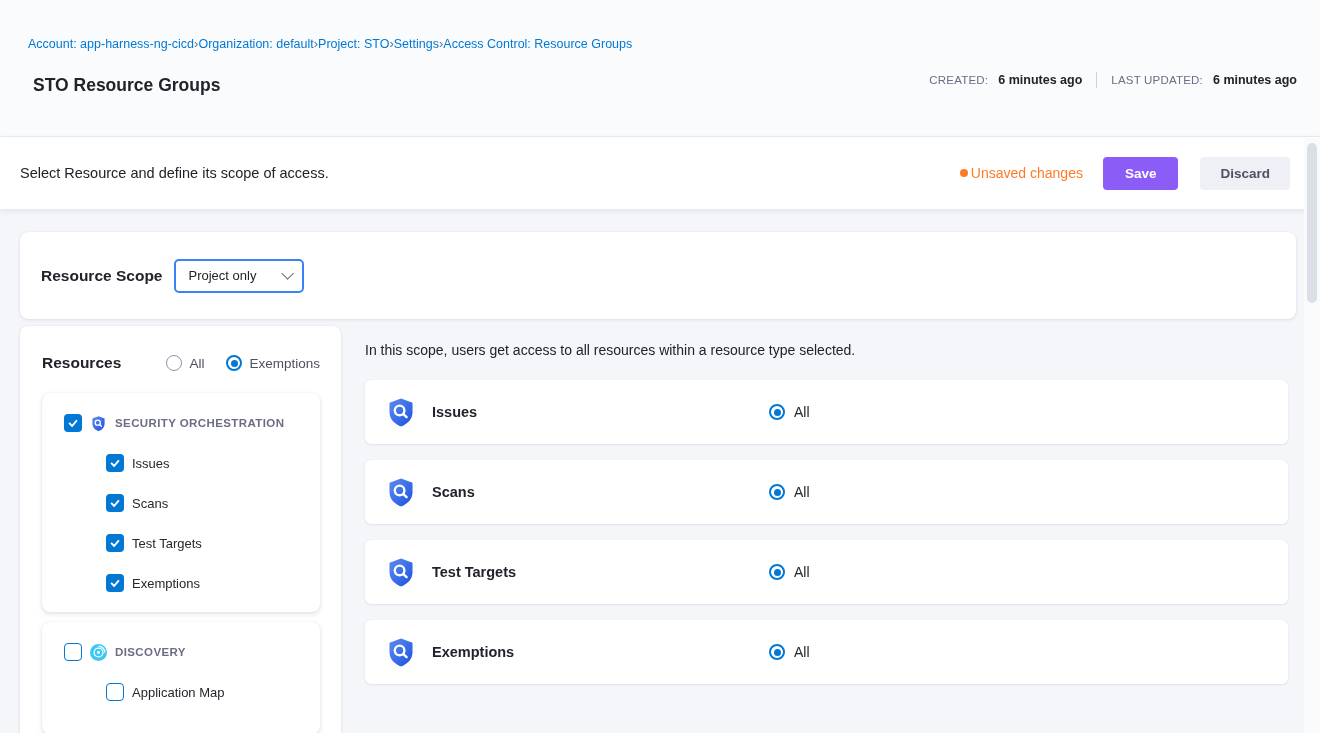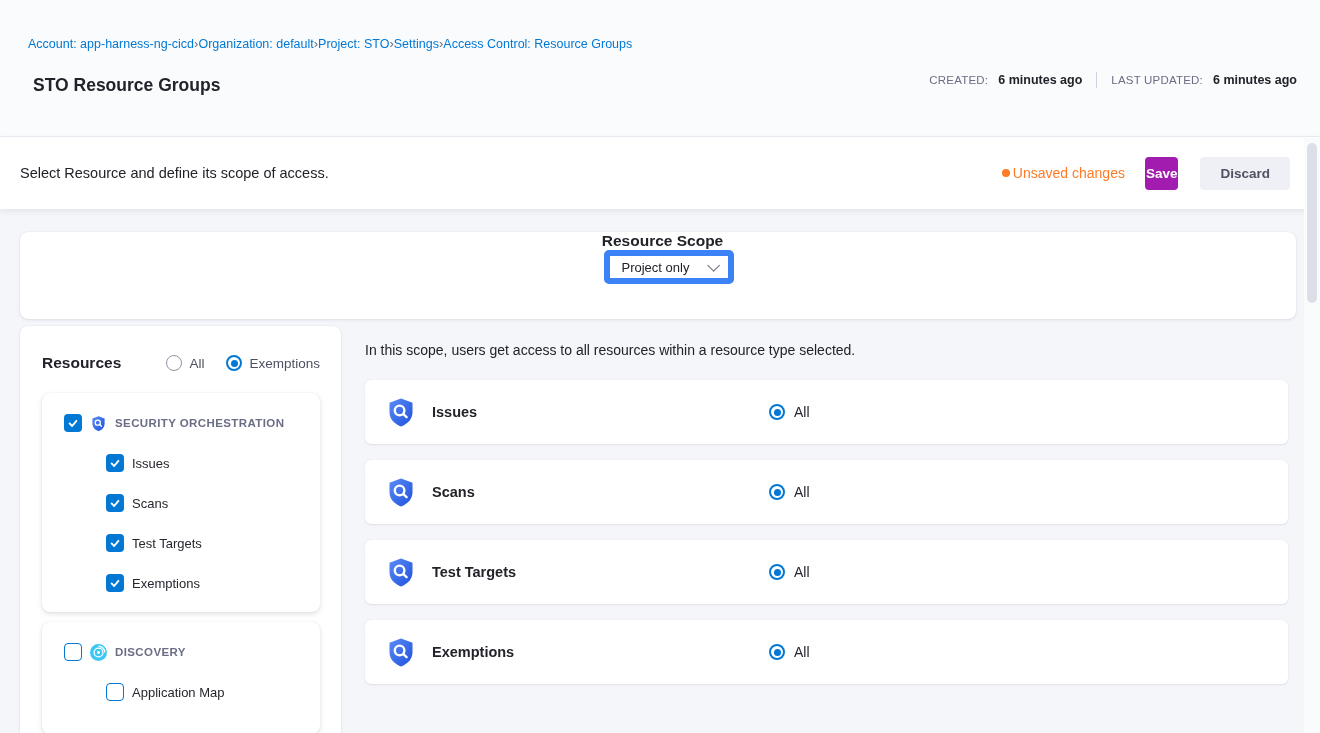--- a/index.html
+++ b/index.html
@@ -20,31 +20,31 @@
 
   
   .toolbar { position:relative; z-index:3; height:72px; background:#ffffff; box-shadow:0 2px 6px rgba(40,41,61,.09);
              display:flex; align-items:center; padding:0 30px 0 20px; }
   .toolbar-desc { font-size:14.5px; color:#22222a; }
   .toolbar-right { margin-left:auto; display:flex; align-items:center; }
   .unsaved { display:flex; align-items:center; gap:3px; margin-right:20px; }
   .unsaved-dot { width:8px; height:8px; border-radius:50%; background:#ff7b26; }
   .unsaved-text { font-size:14px; color:#ff7b26; }
   .btn { border:none; border-radius:4px; font-family:inherit; font-size:13.5px; font-weight:700; cursor:pointer; }
-  .btn-save { background:#a21caf; color:#ffffff; padding:9px 1px; margin-right:22px; }
+  .btn-save { background:#8b5cf6; color:#ffffff; padding:9px 22px; margin-right:22px; }
   .btn-discard { background:#eff0f6; color:#4f5162; padding:9px 20px; }
 
   
   .content { padding:23px 0 0 0; }
   .card-shadow { background:#fff; border-radius:8px; box-shadow:0 0 1px rgba(40,41,61,.12), 0 1px 3px rgba(96,97,112,.14); }
 
-  .scope-card { margin:0 24px 0 20px; height:87px; display:flex; align-items:center; padding-left:21px;flex-direction:column; }
+  .scope-card { margin:0 24px 0 20px; height:87px; display:flex; align-items:center; padding-left:21px; }
   .scope-label { font-size:15.5px; font-weight:700; margin-right:12px; }
   .scope-select { display:flex; align-items:center; justify-content:space-between; width:130px; height:34px;
-                  border:6px solid #3b82f6; border-radius:5px; background:#fff; padding:0 12px; cursor:pointer; }
+                  border:2px solid #3b82f6; border-radius:5px; background:#fff; padding:0 12px; cursor:pointer; }
   .scope-select-value { font-size:13px; font-weight:500; color:#22222a; }
   .chevron-down { width:9px; height:9px; border-right:1.6px solid #6b6d85; border-bottom:1.6px solid #6b6d85;
                   transform:rotate(45deg) translateY(-3px); }
 
   .columns { display:flex; margin-top:7px; }
 
   
   .resources-panel { width:321px; margin-left:20px; height:420px; padding:28px 21px 0 22px; flex-shrink:0; }
   .resources-head { display:flex; align-items:center; }
   .resources-title { font-size:15.5px; font-weight:700; }

